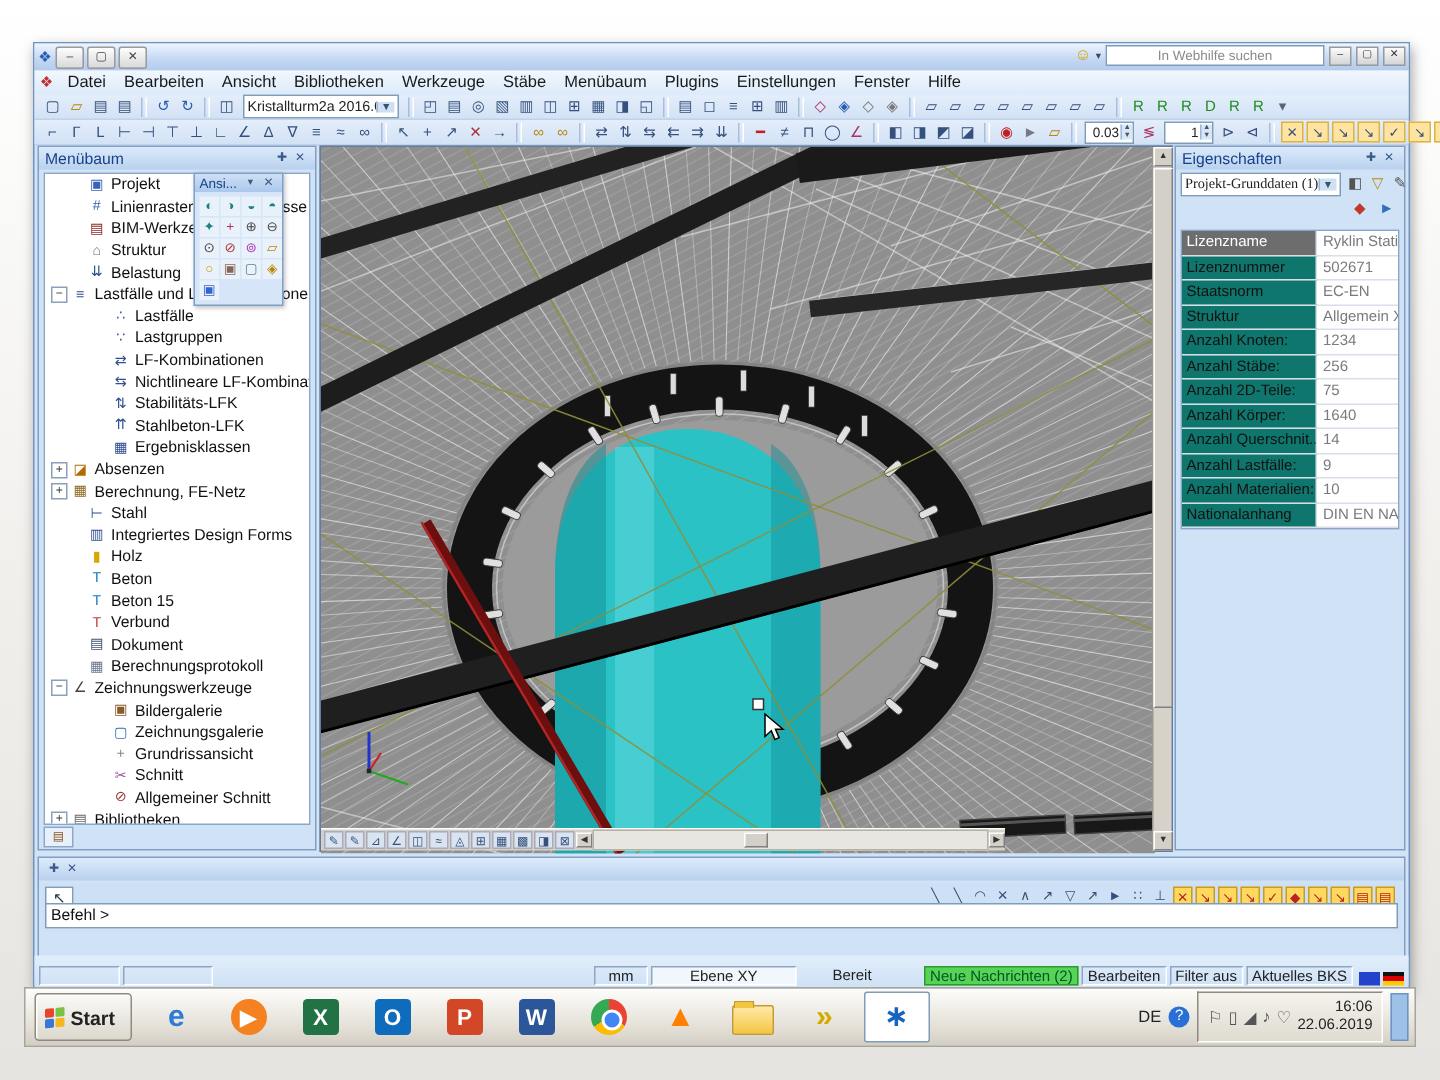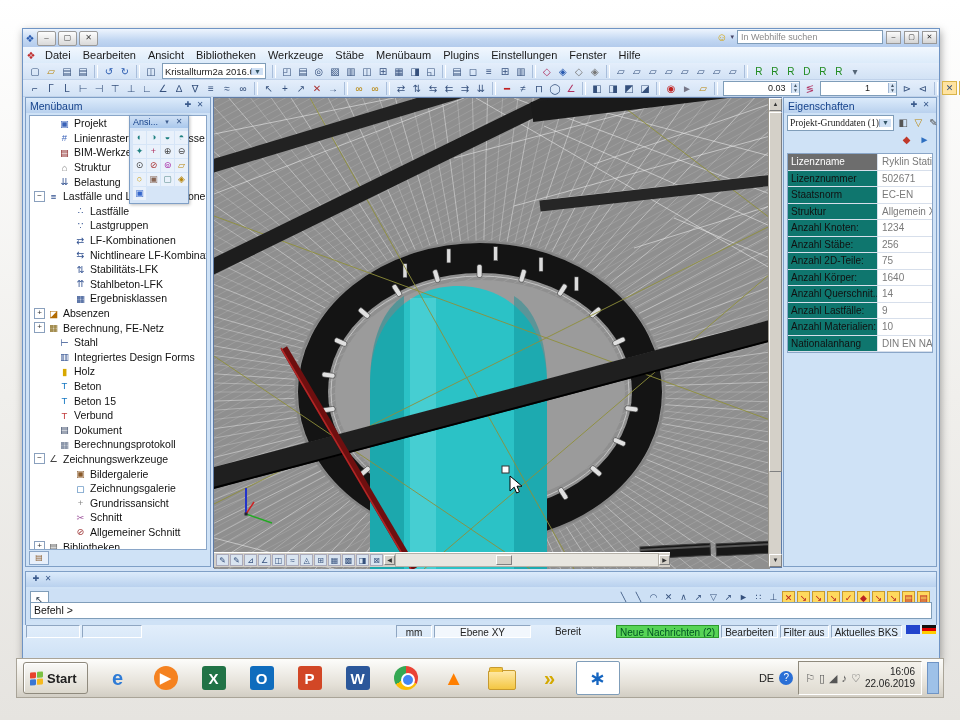--- a/index.html
+++ b/index.html
@@ -12,33 +12,33 @@
   .title-text{flex:1;text-align:center;font-size:11px;font-weight:bold;color:#15428b;}
   .winbtns{display:flex;gap:2px;margin-right:3px;}
   .wbtn{width:17px;height:13px;font-size:8px;line-height:12px;text-align:center;color:#444;background:linear-gradient(#fdfdfd,#d9d9d9);border:1px solid #9a9a9a;border-radius:2px;}
   
   .menubar{position:absolute;left:0;top:18px;width:100%;height:16px;background:linear-gradient(#f1f7fe,#dcebfa);display:flex;align-items:center;font-size:11px;color:#1a1a1a;}
   .menu-appico{width:16px;text-align:center;font-size:10px;color:#c03030;}
   .menuitem{padding:0 6px;line-height:16px;}
   .menu-right{position:absolute;right:2px;top:0;height:16px;display:flex;align-items:center;gap:3px;}
   .smiley{font-size:11px;color:#d7a400;}
   .ddarrow{font-size:7px;color:#446;}
-  .searchbox{width:138px;height:12px;background:#fff;border:1px solid #7f9db9;font-size:9px;color:#8a8a8a;padding:0 3px;line-height:12px;}
+  .searchbox{width:138px;height:12px;background:#fff;border:1px solid #7f9db9;font-size:9px;color:#8a8a8a;padding:0 3px;line-height:12px;text-align:center;}
   .mdibtn{width:13px;height:11px;font-size:7px;line-height:10px;text-align:center;color:#333;background:linear-gradient(#fbfbfb,#d5d5d5);border:1px solid #999;}
   
   .tbrow{position:absolute;left:0;width:100%;height:17px;background:linear-gradient(#e4eefb,#d2e2f5);display:flex;align-items:center;padding-left:4px;box-sizing:border-box;border-bottom:1px solid #c0d2ea;}
   .tb1{top:34px;}.tb2{top:51px;}
   .tbi{display:inline-block;width:16px;height:15px;font-size:10px;line-height:15px;text-align:center;color:#35507c;flex:0 0 auto;}
   .tbi.yl{background:#ffe3a0;border:1px solid #d9b44a;width:13px;height:12px;line-height:12px;font-size:9px;margin:0 1px;}
   .tbi.sep{width:2px;height:13px;border-left:1px solid #a9bedb;border-right:1px solid #ffffff;margin:0 3px;}
   .combo{display:flex;align-items:center;height:14px;background:#fff;border:1px solid #7f9db9;font-size:9.5px;color:#222;padding:0 2px;margin:0 3px;flex:0 0 auto;}
   .combo .cv{width:86px;overflow:hidden;white-space:nowrap;}
   .combo .ca{font-size:7px;color:#356;background:#cfe0f4;border-left:1px solid #9fb6d4;padding:0 2px;}
   .spin{display:flex;align-items:center;height:13px;background:#fff;border:1px solid #7f9db9;font-size:9px;color:#222;margin:0 2px;flex:0 0 auto;}
-  .spin .sv{width:22px;text-align:left;padding-right:1px;margin-left:44px;}
+  .spin .sv{width:22px;text-align:right;padding-right:1px;}
   .spin .sarr{display:flex;flex-direction:column;font-size:5px;line-height:5px;color:#456;background:#d8e6f6;border-left:1px solid #9fb6d4;padding:0 1px;}
   
   .panel{position:absolute;background:#cfe2f6;border:1px solid #7f9fc6;box-sizing:border-box;}
   .phead{height:15px;background:linear-gradient(#dcebfb,#b9d1ee);display:flex;align-items:center;font-size:10.5px;color:#15428b;padding:0 4px;}
   .phead .pt{flex:1;}
   .pbtn{width:12px;height:11px;font-size:8px;line-height:10px;text-align:center;color:#3a5a8c;}
   
   .tree{position:absolute;left:3px;right:3px;top:17px;bottom:16px;background:#fff;border:1px solid #8aa6c8;overflow:hidden;}
   .trow{display:flex;align-items:center;height:14.6px;font-size:10.5px;color:#111;white-space:nowrap;}
   .texp{display:inline-block;width:9px;height:9px;border:1px solid #8aa0bd;background:#fff;font-size:8px;line-height:8px;text-align:center;color:#333;margin-right:2px;flex:0 0 auto;}
@@ -71,21 +71,21 @@
   .pval{flex:1;color:#7a7a7a;padding-left:4px;overflow:hidden;white-space:nowrap;}
   .prow.sel .plabel{background:#6d6d6d;color:#fff;}
   
   .cmdbody{position:absolute;left:2px;right:2px;top:17px;bottom:19px;background:#cde0f5;}
   .cursorbtn{position:absolute;left:2px;top:2px;width:17px;height:17px;background:#fff;border:1px solid #7f9db9;font-size:10px;text-align:center;line-height:16px;color:#234;}
   .snaps{position:absolute;right:3px;top:1px;display:flex;align-items:center;}
   .snap{width:15px;height:14px;font-size:9px;line-height:14px;text-align:center;color:#35507c;}
   .snap.yl{background:#ffd95e;border:1px solid #c79a2e;width:13px;height:12px;line-height:12px;color:#b22;margin:0 1px;box-sizing:border-box;}
   .cmdinput{position:absolute;left:2px;right:2px;bottom:2px;height:15px;background:#fff;border:1px solid #7f9db9;font-size:10.5px;line-height:15px;padding-left:3px;color:#111;}
   
-  .statusbar{position:absolute;left:0;bottom:2px;width:100%;height:32px;background:linear-gradient(#e2eefb,#cfe2f6);display:flex;align-items:flex-start;font-size:10px;color:#222;padding:0 3px;box-sizing:border-box;gap:2px;}
+  .statusbar{position:absolute;left:0;bottom:2px;width:100%;height:20px;background:linear-gradient(#e2eefb,#cfe2f6);display:flex;align-items:flex-end;font-size:10px;color:#222;padding:0 3px;box-sizing:border-box;gap:2px;}
   .sfield{height:13px;line-height:13px;border:1px solid;border-color:#8fa6c2 #fff #fff #8fa6c2;padding:0 3px;box-sizing:border-box;text-align:center;overflow:hidden;white-space:nowrap;}
   .sfield.plain{border:none;}
   .sfield.hl{background:#f2f7fd;}
   .sfield.green{background:#57d457;border:1px solid #2c9a2c;color:#073;font-weight:normal;color:#052;}
   .flags{display:flex;gap:2px;margin-left:2px;}
   .flag-eu{width:14px;height:9px;background:#2244cc;}
   .flag-de{width:14px;height:9px;background:linear-gradient(#111 33%,#d00 33%,#d00 66%,#fc0 66%);}
   
   .taskbar{position:absolute;left:16px;top:658px;width:928px;height:40px;background:linear-gradient(#fdfdfb,#e3dfd6 70%,#d2cec4);border:1px solid #a9a498;box-sizing:border-box;display:flex;align-items:center;}
   .startbtn{display:flex;align-items:center;gap:4px;height:30px;margin-left:6px;padding:0 10px 0 6px;background:linear-gradient(#fafaf8,#dcd8cd);border:1px solid #8f8a7d;border-radius:3px;box-shadow:inset 1px 1px 0 #fff;}

